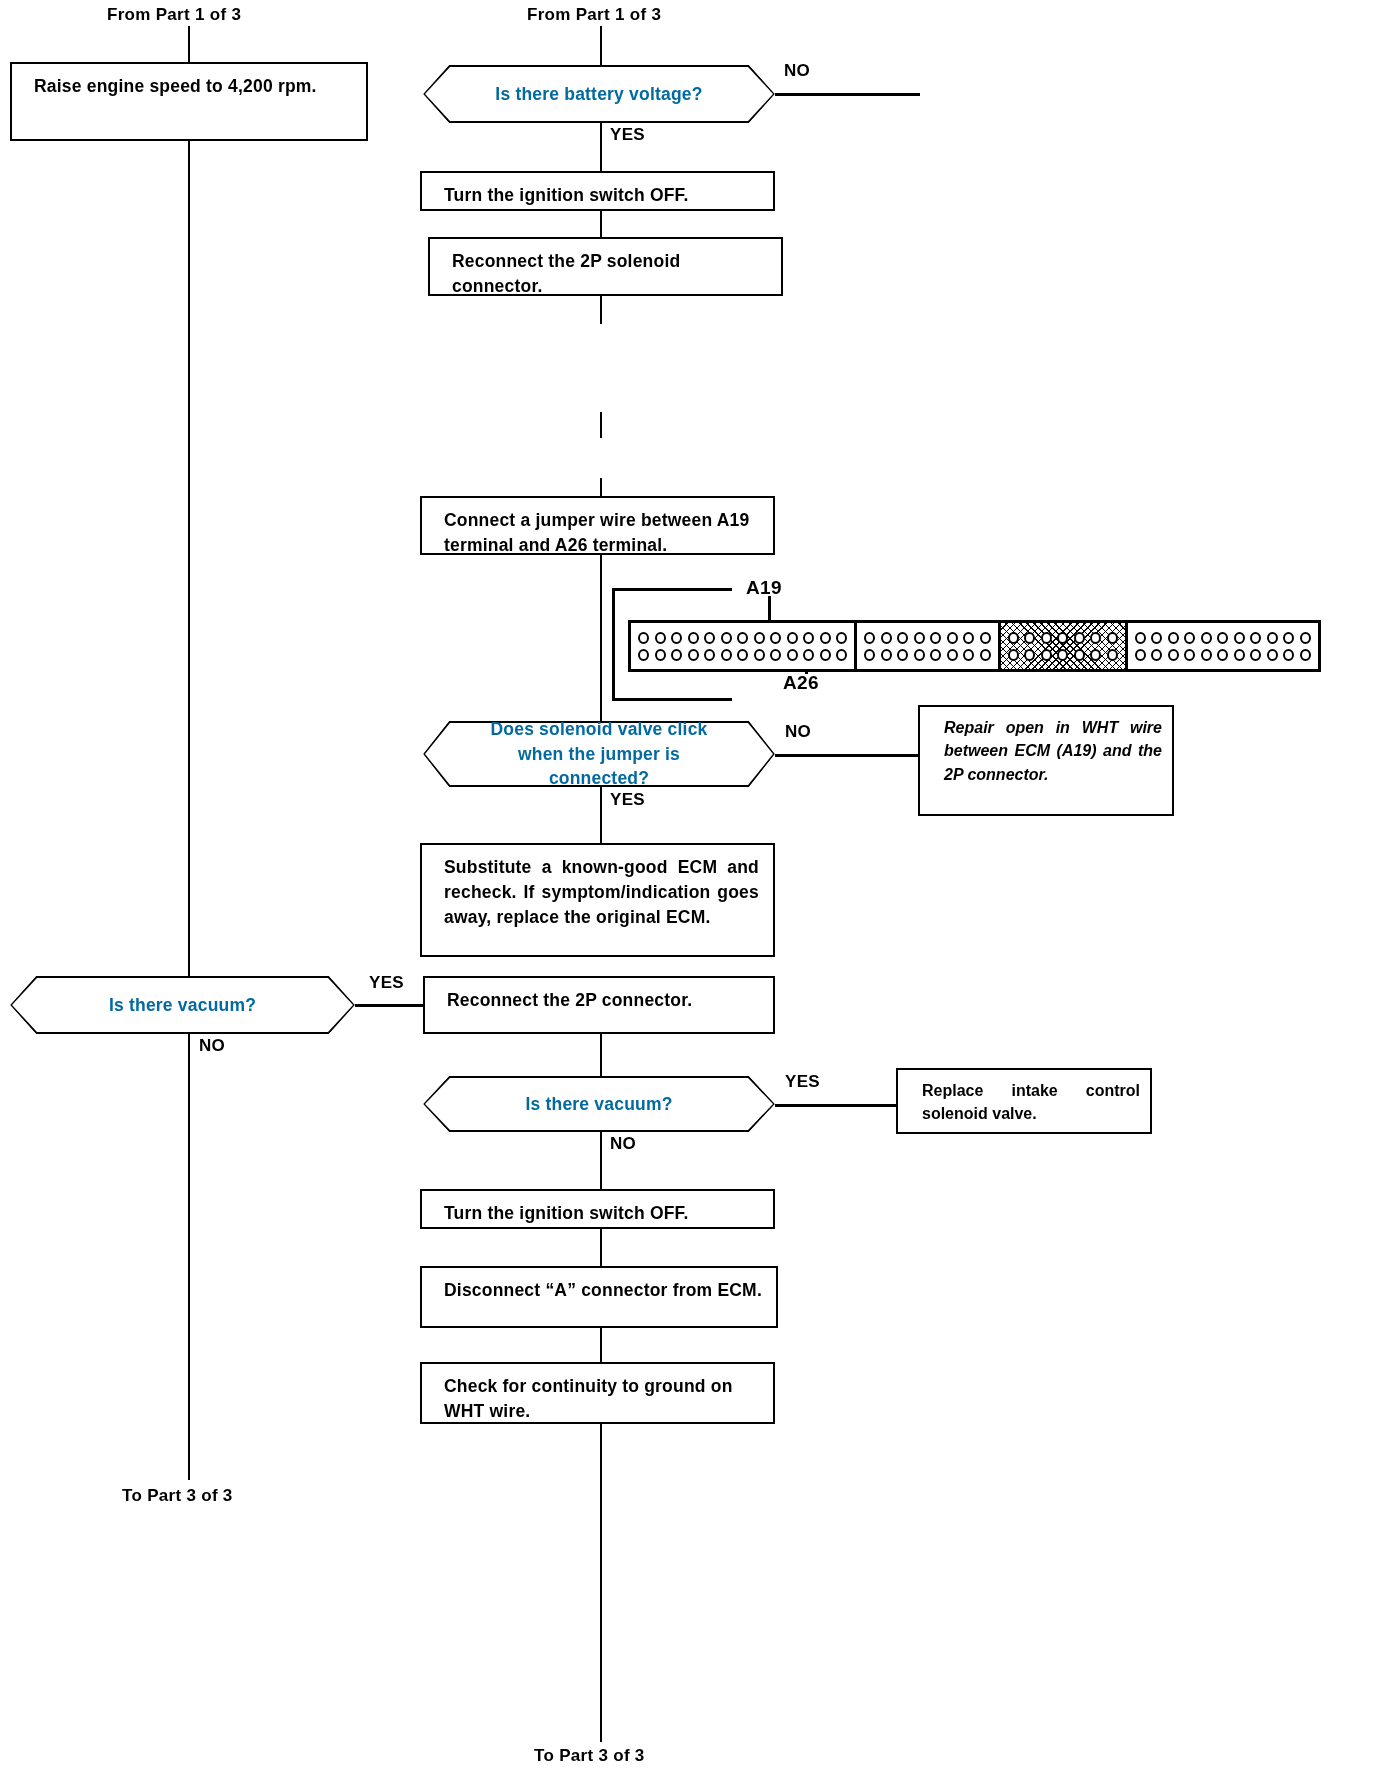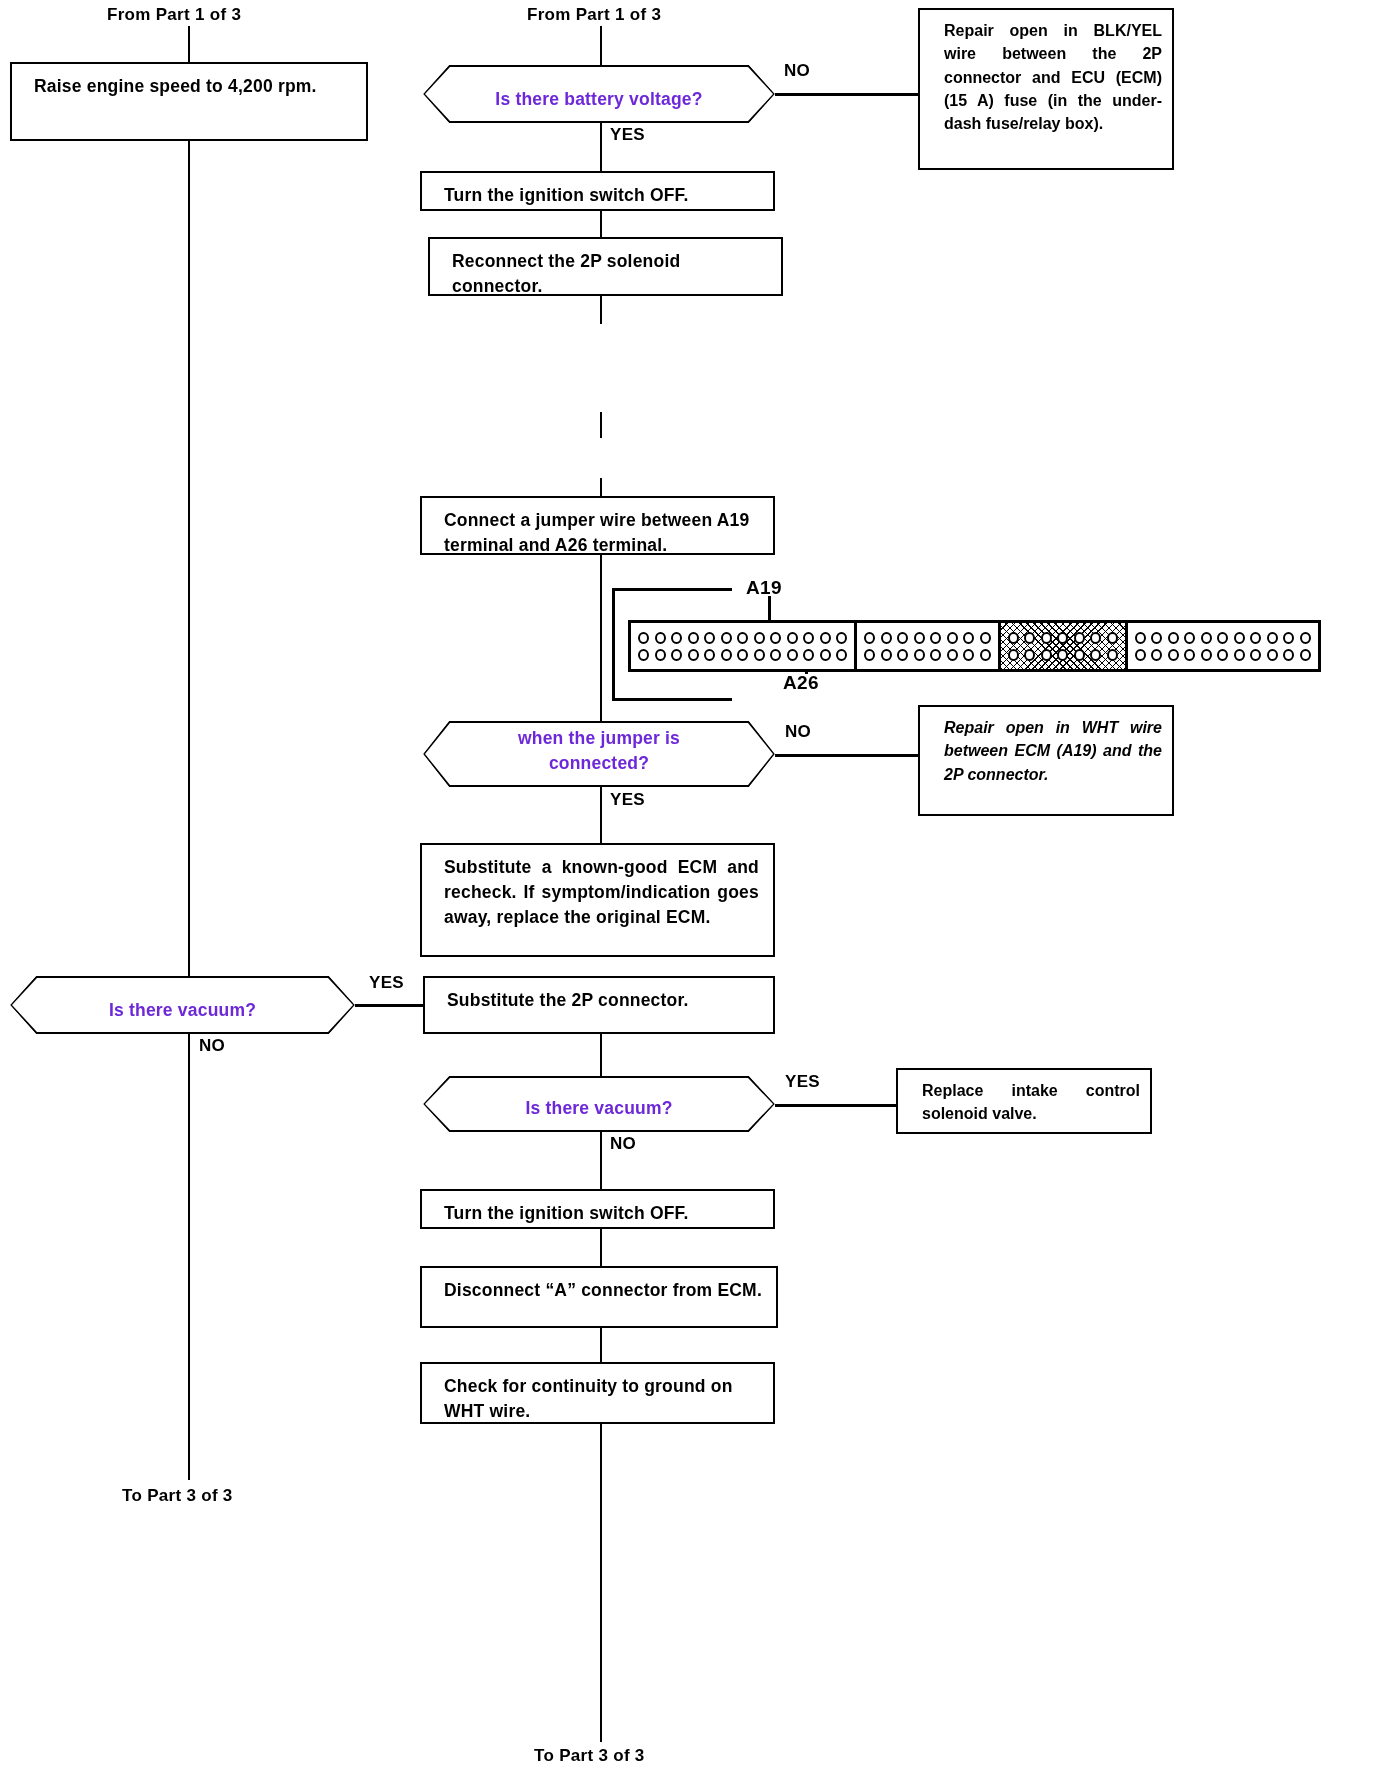--- a/index.html
+++ b/index.html
@@ -45,28 +45,28 @@
     text-align:justify;
     text-align-last:left;
   }
 
   
   .dec{
     position:absolute;
     box-sizing:border-box;
     background:#fff;
     display:flex;
-    align-items:flex-end;
+    align-items:center;
     justify-content:center;
     text-align:center;
     font-size:17.5px;
     font-weight:bold;
     line-height:1.4;
     letter-spacing:.2px;
-    color:#6d28d9;
+    color:#0369a1;
     padding:12px 46px;
     clip-path:polygon(26px 0, calc(100% - 26px) 0, 100% 50%, calc(100% - 26px) 100%, 26px 100%, 0 50%);
   }
   .dec .hexfill{
     position:absolute;inset:0;
     background:#000;
     clip-path:polygon(26px 0, calc(100% - 26px) 0, 100% 50%, calc(100% - 26px) 100%, 26px 100%, 0 50%);
     z-index:0;
   }
   .dec .hexinner{
@@ -307,21 +307,21 @@
     <div class="dectext">Does solenoid valve click when the jumper is connected?</div>
   </div>
   <div class="lbl" style="left:610px;top:790px;">YES</div>
   <div class="vline thin" style="left:600px;top:787px;height:56px;"></div>
 
   <div class="hline" style="left:775px;top:754px;width:145px;"></div>
   <div class="lbl" style="left:785px;top:722px;">NO</div>
 
   <div class="abs pbox just" style="left:420px;top:843px;width:355px;height:114px;">Substitute a known-good ECM and recheck. If symptom/indication goes away, replace the original ECM.</div>
 
-  <div class="abs pbox" style="left:423px;top:976px;width:352px;height:58px;">Substitute the 2P connector.</div>
+  <div class="abs pbox" style="left:423px;top:976px;width:352px;height:58px;">Reconnect the 2P connector.</div>
   <div class="vline thin" style="left:600px;top:1034px;height:42px;"></div>
 
   <div class="dec" style="left:423px;top:1076px;width:352px;height:56px;">
     <div class="hexfill"></div>
       <div class="hexinner"></div>
     <div class="dectext">Is there vacuum?</div>
   </div>
   <div class="lbl" style="left:610px;top:1134px;">NO</div>
   <div class="vline thin" style="left:600px;top:1132px;height:57px;"></div>
 
@@ -332,19 +332,18 @@
   <div class="vline thin" style="left:600px;top:1229px;height:37px;"></div>
 
   <div class="abs pbox" style="left:420px;top:1266px;width:358px;height:62px;">Disconnect “A” connector from ECM.</div>
   <div class="vline thin" style="left:600px;top:1328px;height:34px;"></div>
 
   <div class="abs pbox" style="left:420px;top:1362px;width:355px;height:62px;">Check for continuity to ground on WHT wire.</div>
 
   <div class="vline thin" style="left:600px;top:1424px;height:318px;"></div>
   <div class="lbl hdr" style="left:534px;top:1746px;">To Part 3 of 3</div>
 
-  <div class="abs nbox" style="left:918px;top:8px;width:256px;height:162px;">Repair open in BLK/YEL wire between the 2P connector and ECU (ECM) (15 A) fuse (in the under-dash fuse/relay box).</div>
 
   <div class="abs nbox" style="left:918px;top:705px;width:256px;height:111px;font-style:italic;">Repair open in WHT wire between ECM (A19) and the 2P connector.</div>
 
   <div class="abs nbox" style="left:896px;top:1068px;width:256px;height:66px;">Replace intake control solenoid valve.</div>
 
 </div>
 
 </body></html>

